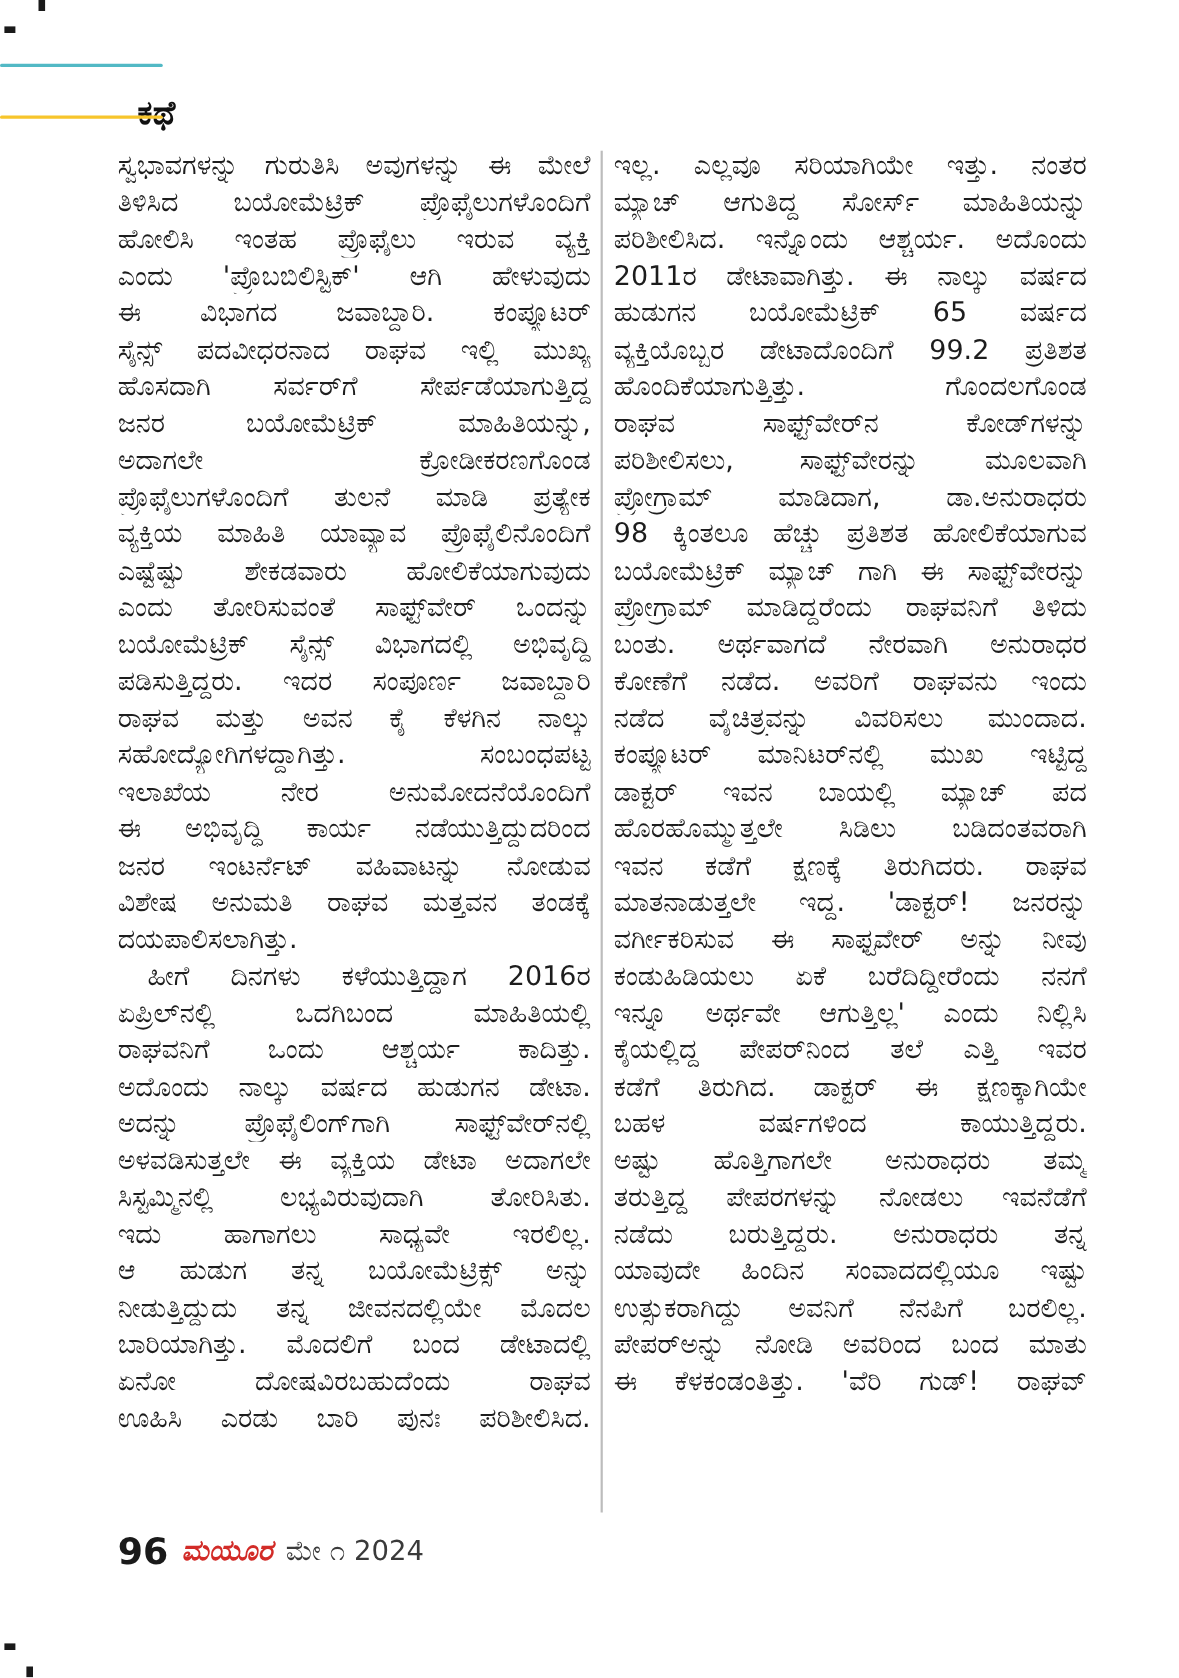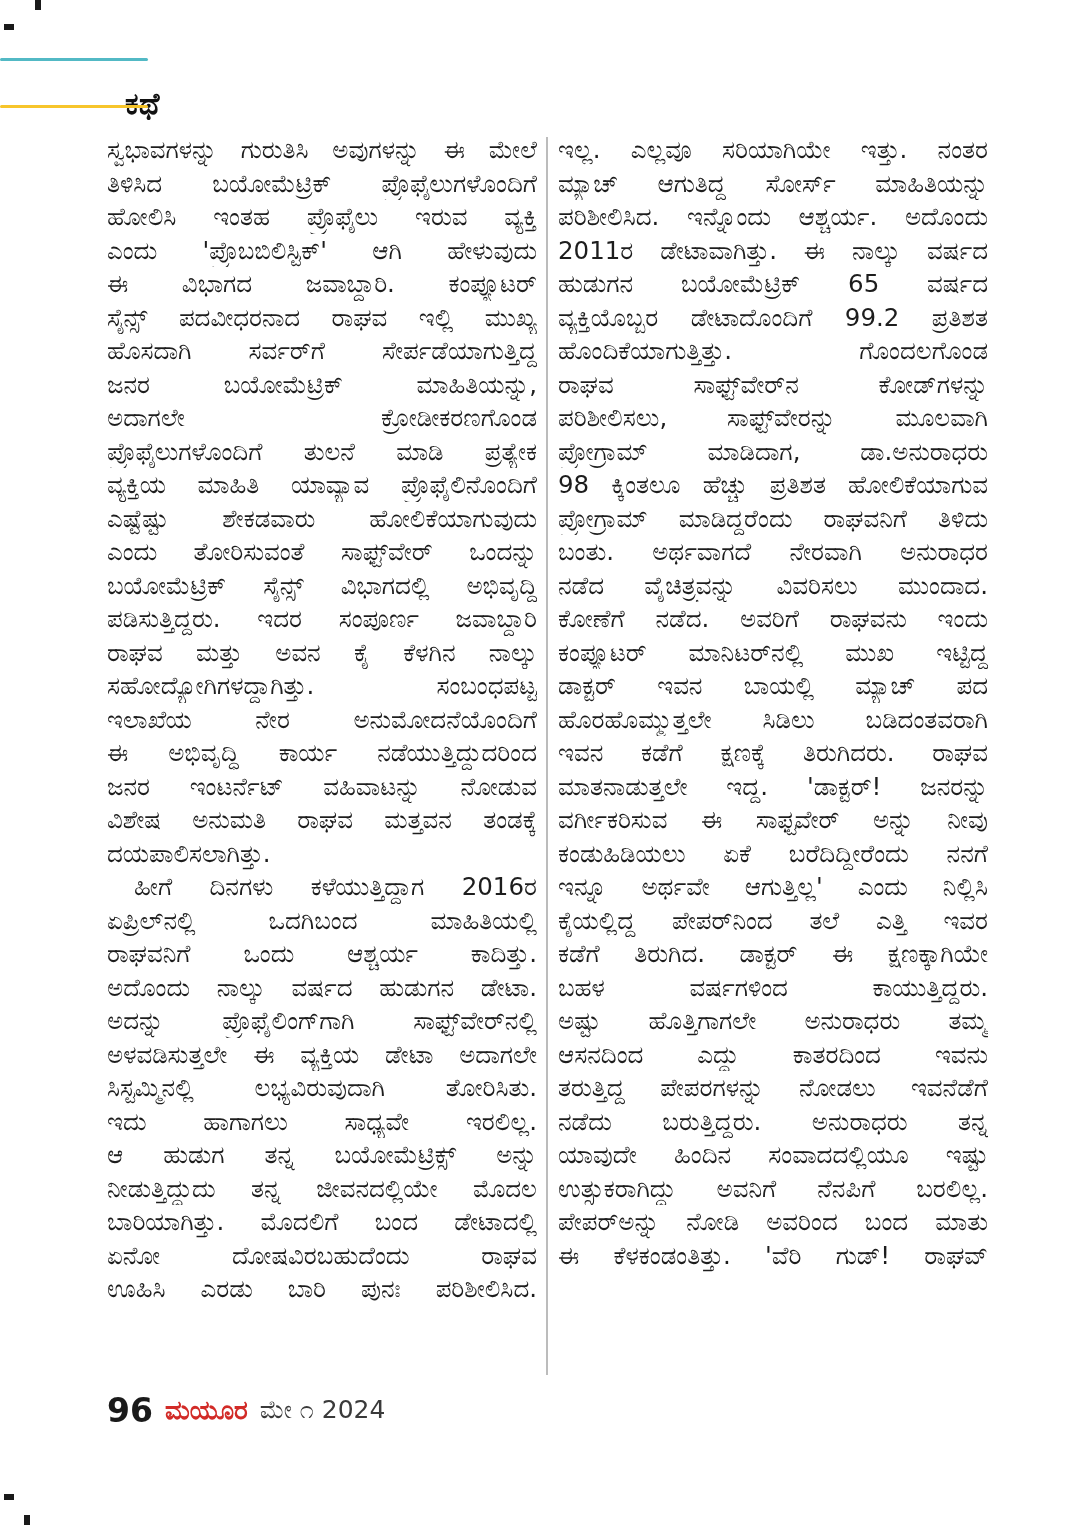--- a/index.html
+++ b/index.html
@@ -29,21 +29,21 @@
   .col-divider { position:absolute; left:546px; top:4px; width:2px; height:1238px; background:#bcbcbc; }
   .line {
     height:33.5px; line-height:33.5px; font-size:24.5px; color:#1d1d1d;
     text-align:justify; text-align-last:justify; overflow:hidden;
   }
   .line.end   { text-align-last:left; }
   .line.indent{ text-indent:27px; }
   
   .footer { position:absolute; left:107px; top:1388px; height:44px; display:flex; align-items:center; gap:12px; }
   .page-number { font-size:33px; font-weight:bold; color:#1a1a1a; }
-  .magazine-name { font-size:26px; font-weight:bold; }
+  .magazine-name { font-size:26px; font-weight:bold;font-style:italic; }
   .issue-date { font-size:25px; color:#3a3a3a; }
 </style>
 </head>
 <body>
 
 <div class="page">
 
   <div class="mark mark-top-bar"></div>
   <div class="mark mark-top-dash"></div>
 
@@ -97,37 +97,37 @@
         <div class="line">ಮ್ಯಾಚ್ ಆಗುತಿದ್ದ ಸೋರ್ಸ್ ಮಾಹಿತಿಯನ್ನು</div>
         <div class="line">ಪರಿಶೀಲಿಸಿದ. ಇನ್ನೊಂದು ಆಶ್ಚರ್ಯ. ಅದೊಂದು</div>
         <div class="line">2011ರ ಡೇಟಾವಾಗಿತ್ತು. ಈ ನಾಲ್ಕು ವರ್ಷದ</div>
         <div class="line">ಹುಡುಗನ ಬಯೋಮೆಟ್ರಿಕ್ 65 ವರ್ಷದ</div>
         <div class="line">ವ್ಯಕ್ತಿಯೊಬ್ಬರ ಡೇಟಾದೊಂದಿಗೆ 99.2 ಪ್ರತಿಶತ</div>
         <div class="line">ಹೊಂದಿಕೆಯಾಗುತ್ತಿತ್ತು. ಗೊಂದಲಗೊಂಡ</div>
         <div class="line">ರಾಘವ ಸಾಫ್ಟ್‌ವೇರ್‌ನ ಕೋಡ್‌ಗಳನ್ನು</div>
         <div class="line">ಪರಿಶೀಲಿಸಲು, ಸಾಫ್ಟ್‌ವೇರನ್ನು ಮೂಲವಾಗಿ</div>
         <div class="line">ಪ್ರೋಗ್ರಾಮ್ ಮಾಡಿದಾಗ, ಡಾ.ಅನುರಾಧರು</div>
         <div class="line">98 ಕ್ಕಿಂತಲೂ ಹೆಚ್ಚು ಪ್ರತಿಶತ ಹೋಲಿಕೆಯಾಗುವ</div>
+        <div class="line">ಬಯೋಮೆಟ್ರಿಕ್ ಮ್ಯಾಚ್ ಗಾಗಿ ಈ ಸಾಫ್ಟ್‌ವೇರನ್ನು</div>
         <div class="line">ಪ್ರೋಗ್ರಾಮ್ ಮಾಡಿದ್ದರೆಂದು ರಾಘವನಿಗೆ ತಿಳಿದು</div>
         <div class="line">ಬಂತು. ಅರ್ಥವಾಗದೆ ನೇರವಾಗಿ ಅನುರಾಧರ</div>
+        <div class="line">ಕೋಣೆಗೆ ನಡೆದ. ಅವರಿಗೆ ರಾಘವನು ಇಂದು</div>
         <div class="line">ನಡೆದ ವೈಚಿತ್ರ್ಯವನ್ನು ವಿವರಿಸಲು ಮುಂದಾದ.</div>
-        <div class="line">ಕೋಣೆಗೆ ನಡೆದ. ಅವರಿಗೆ ರಾಘವನು ಇಂದು</div>
         <div class="line">ಕಂಪ್ಯೂಟರ್ ಮಾನಿಟರ್‌ನಲ್ಲಿ ಮುಖ ಇಟ್ಟಿದ್ದ</div>
         <div class="line">ಡಾಕ್ಟರ್ ಇವನ ಬಾಯಲ್ಲಿ ಮ್ಯಾಚ್ ಪದ</div>
         <div class="line">ಹೊರಹೊಮ್ಮುತ್ತಲೇ ಸಿಡಿಲು ಬಡಿದಂತವರಾಗಿ</div>
         <div class="line">ಇವನ ಕಡೆಗೆ ಕ್ಷಣಕ್ಕೆ ತಿರುಗಿದರು. ರಾಘವ</div>
         <div class="line">ಮಾತನಾಡುತ್ತಲೇ ಇದ್ದ. 'ಡಾಕ್ಟರ್! ಜನರನ್ನು</div>
         <div class="line">ವರ್ಗೀಕರಿಸುವ ಈ ಸಾಫ್ಟವೇರ್ ಅನ್ನು ನೀವು</div>
         <div class="line">ಕಂಡುಹಿಡಿಯಲು ಏಕೆ ಬರೆದಿದ್ದೀರೆಂದು ನನಗೆ</div>
         <div class="line">ಇನ್ನೂ ಅರ್ಥವೇ ಆಗುತ್ತಿಲ್ಲ' ಎಂದು ನಿಲ್ಲಿಸಿ</div>
         <div class="line">ಕೈಯಲ್ಲಿದ್ದ ಪೇಪರ್‌ನಿಂದ ತಲೆ ಎತ್ತಿ ಇವರ</div>
         <div class="line">ಕಡೆಗೆ ತಿರುಗಿದ. ಡಾಕ್ಟರ್ ಈ ಕ್ಷಣಕ್ಕಾಗಿಯೇ</div>
         <div class="line">ಬಹಳ ವರ್ಷಗಳಿಂದ ಕಾಯುತ್ತಿದ್ದರು.</div>
         <div class="line">ಅಷ್ಟು ಹೊತ್ತಿಗಾಗಲೇ ಅನುರಾಧರು ತಮ್ಮ</div>
-        <div class="line">ಆಸನದಿಂದ ಎದ್ದು ಕಾತರದಿಂದ ಇವನು</div>
         <div class="line">ತರುತ್ತಿದ್ದ ಪೇಪರಗಳನ್ನು ನೋಡಲು ಇವನೆಡೆಗೆ</div>
         <div class="line">ನಡೆದು ಬರುತ್ತಿದ್ದರು. ಅನುರಾಧರು ತನ್ನ</div>
         <div class="line">ಯಾವುದೇ ಹಿಂದಿನ ಸಂವಾದದಲ್ಲಿಯೂ ಇಷ್ಟು</div>
         <div class="line">ಉತ್ಸುಕರಾಗಿದ್ದು ಅವನಿಗೆ ನೆನಪಿಗೆ ಬರಲಿಲ್ಲ.</div>
         <div class="line">ಪೇಪರ್‌ಅನ್ನು ನೋಡಿ ಅವರಿಂದ ಬಂದ ಮಾತು</div>
         <div class="line">ಈ ಕೆಳಕಂಡಂತಿತ್ತು. 'ವೆರಿ ಗುಡ್! ರಾಘವ್</div>
       </div>
   </main>
 
   <footer class="footer">

